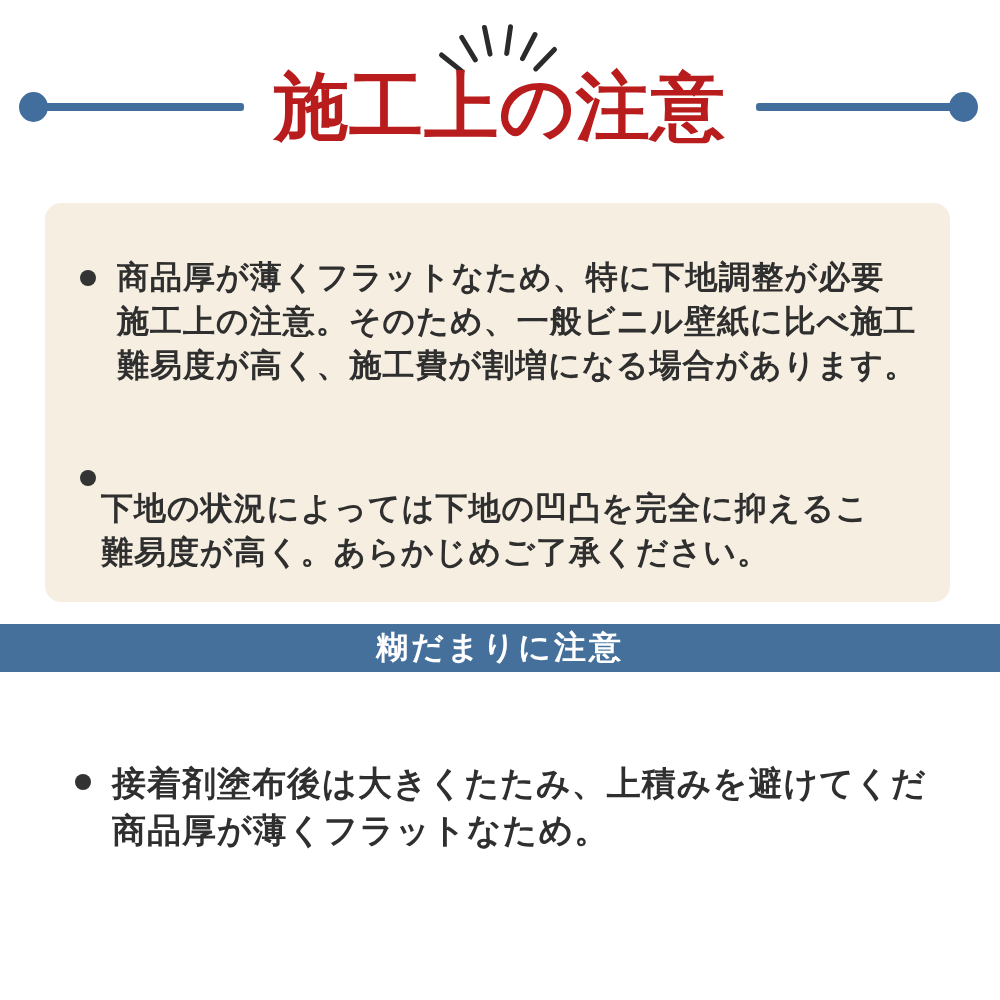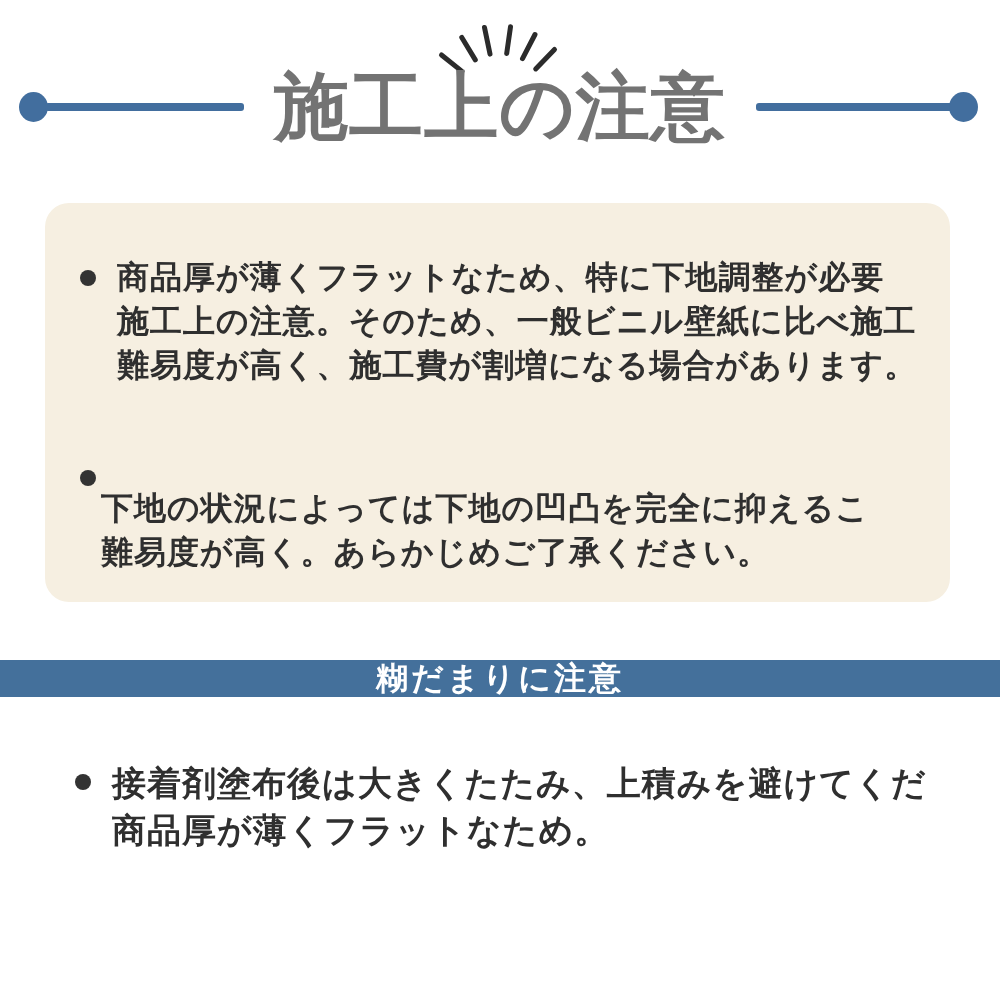--- a/index.html
+++ b/index.html
@@ -53,31 +53,31 @@
   .cap-right { left: 949px; }
   .title {
     position: absolute;
     left: 0; top: 60px;
     width: 1000px;
     text-align: center;
     font-size: 74px;
     font-weight: 900;
     line-height: 92px;
     letter-spacing: 1px;
-    color: #737373;
+    color: #b91c1c;
     white-space: nowrap;
   }
 
   
   .notice-box {
     position: absolute;
     left: 45px; top: 203px;
     width: 905px; height: 399px;
     background: var(--notice-box-bg);
-    border-radius: 24px;
+    border-radius: 16px;
     padding: 52px 38px 0 35px;
   }
 
   .bullet-row { display: flex; align-items: flex-start; }
   .bullet-row + .bullet-row { margin-top: 68px; flex-direction: column; }
   .dot {
     flex: 0 0 auto;
     width: 16px; height: 16px;
     border-radius: 50%;
     background: #333333;
@@ -88,22 +88,22 @@
     font-size: 32px;
     line-height: 44px;
     font-weight: 700;
     letter-spacing: 1px;
     white-space: nowrap;
   }
 
   
   .banner {
     position: absolute;
-    left: 0; top: 660px;
-    width: 1000px; height: 37px;
+    left: 0; top: 624px;
+    width: 1000px; height: 48px;
     background: var(--banner-bg);
     display: flex;
     align-items: center;
     justify-content: center;
   }
   .banner span {
     color: var(--banner-text);
     font-size: 32px;
     font-weight: 700;
     letter-spacing: 3px;

